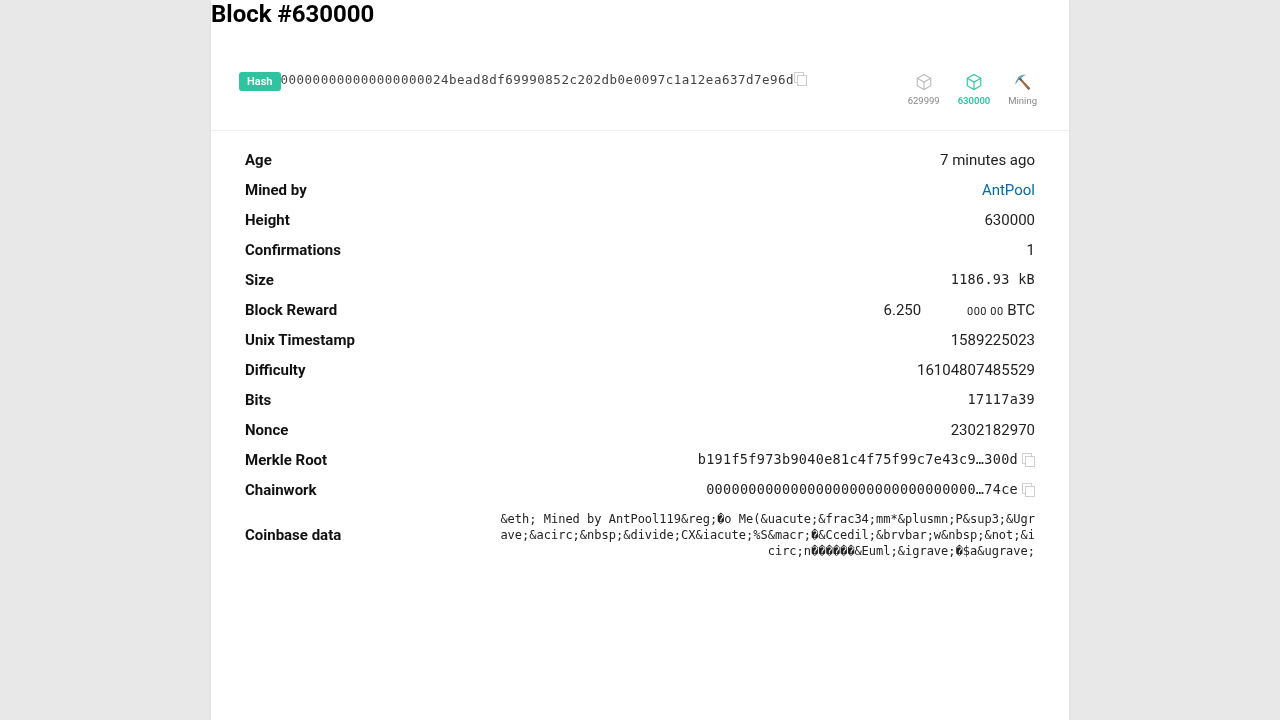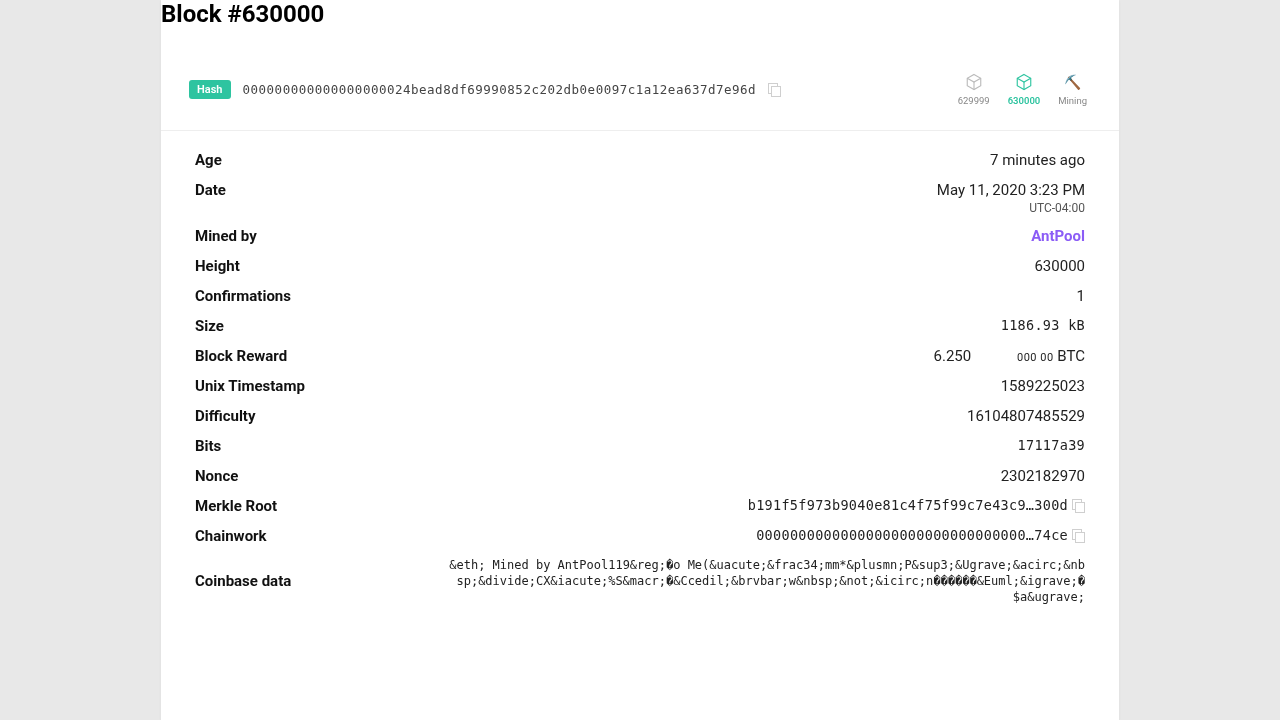--- a/index.html
+++ b/index.html
@@ -5,38 +5,38 @@
   * { margin: 0; padding: 0; box-sizing: border-box; }
   body {
     background: #e8e8e8;
     font-family: -apple-system, BlinkMacSystemFont, "Segoe UI", Roboto, sans-serif;
     color: #1a1a1a;
     display: flex;
     justify-content: center;
     padding: 0;
   }
   .card {
-    width: 958px;
+    width: 858px;
     background: #fff;
     min-height: 720px;
     box-shadow: 0 1px 3px rgba(0,0,0,0.05);
   }
   .title-bar {
     padding: 0 0 22px 0;
   }
   .title {
     font-size: 24px;
     font-weight: 700;
     color: #000;
   }
   .hash-row {
     display: flex;
-    align-items: center;
+    align-items: flex-start;
     padding: 22px 28px 0 28px;
-    gap: 12px;
+    gap: 0;
   }
   .hash-badge {
     background: #2ec4a0;
     color: #fff;
     font-size: 11px;
     font-weight: 600;
     padding: 3px 8px;
     border-radius: 3px;
   }
   .hash-value {
@@ -120,21 +120,21 @@
     flex: 1;
     text-align: right;
     font-size: 15px;
     color: #222;
   }
   .row-value.mono {
     font-family: "Menlo", monospace;
     font-size: 13.5px;
     letter-spacing: 0.3px;
   }
-  .row-value.link { color: #8b5cf6; font-weight: bold; }
+  .row-value.link { color: #0369a1; }
   .row-sub {
     display:block;
     font-size: 12px;
     color: #555;
     margin-top: 2px;
   }
   .reward-small {
     font-size: 11px;
     letter-spacing: 0.5px;
     margin-left: 42px;
@@ -201,27 +201,20 @@
 
   <div class="divider"></div>
 
   <div class="details">
 
     <div class="row">
       <div class="row-label">Age</div>
       <div class="row-value">7 minutes ago</div>
     </div>
 
-    <div class="row">
-      <div class="row-label">Date</div>
-      <div class="row-value">
-        <span>May 11, 2020 3:23 PM</span>
-        <span class="row-sub">UTC-04:00</span>
-      </div>
-    </div>
 
     <div class="row">
       <div class="row-label">Mined by</div>
       <div class="row-value link">AntPool</div>
     </div>
 
     <div class="row">
       <div class="row-label">Height</div>
       <div class="row-value">630000</div>
     </div>

